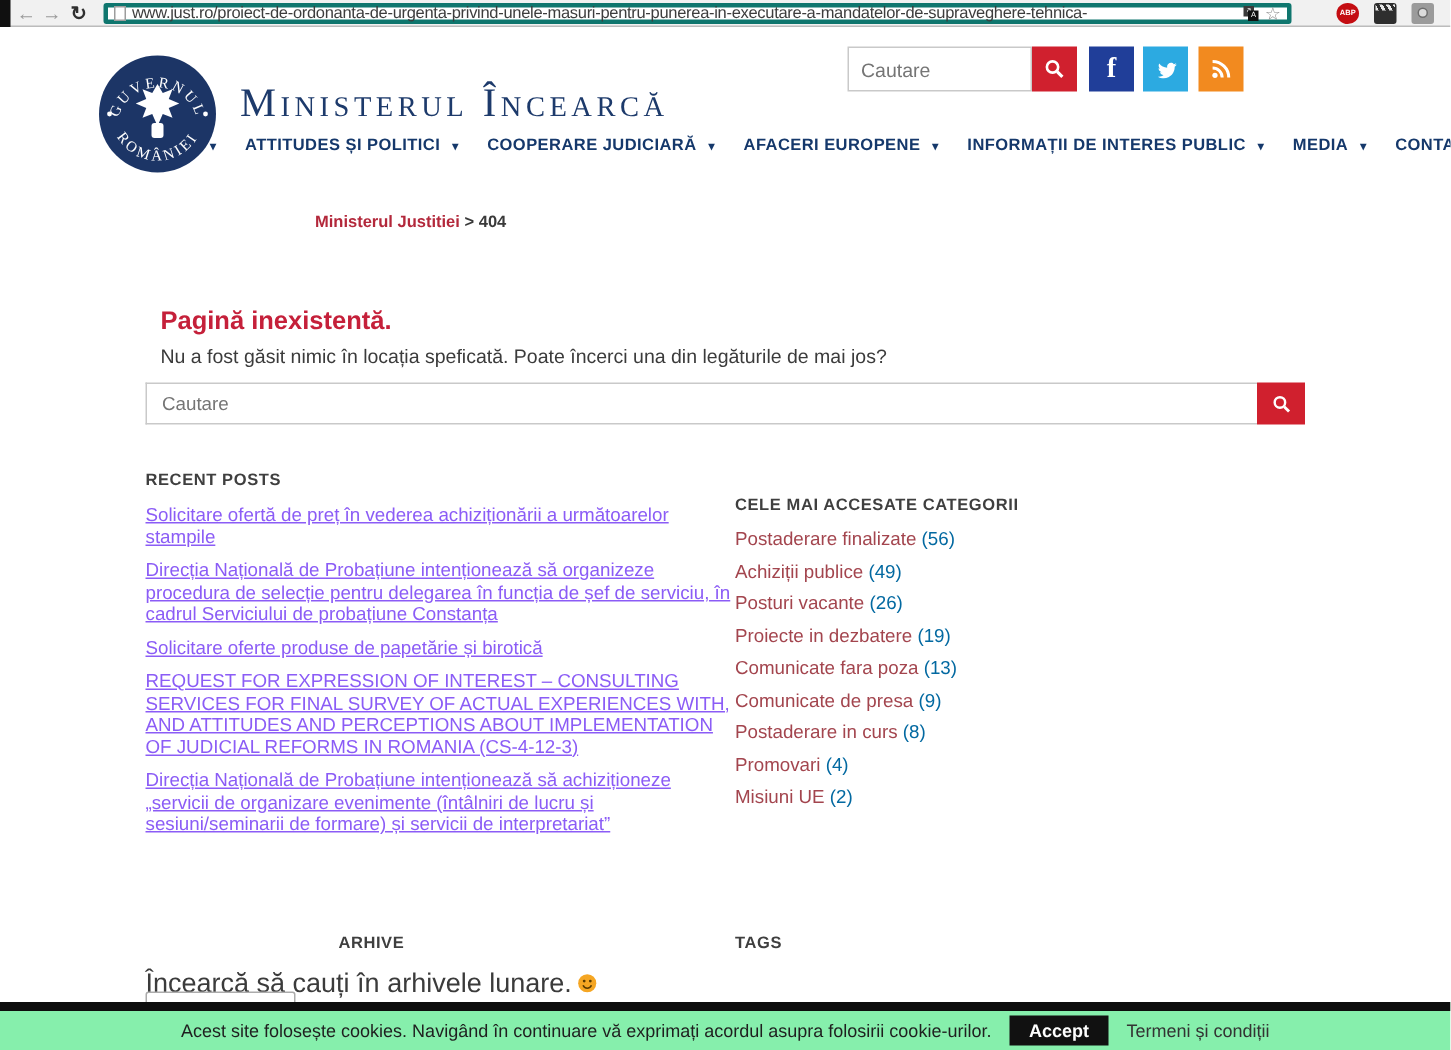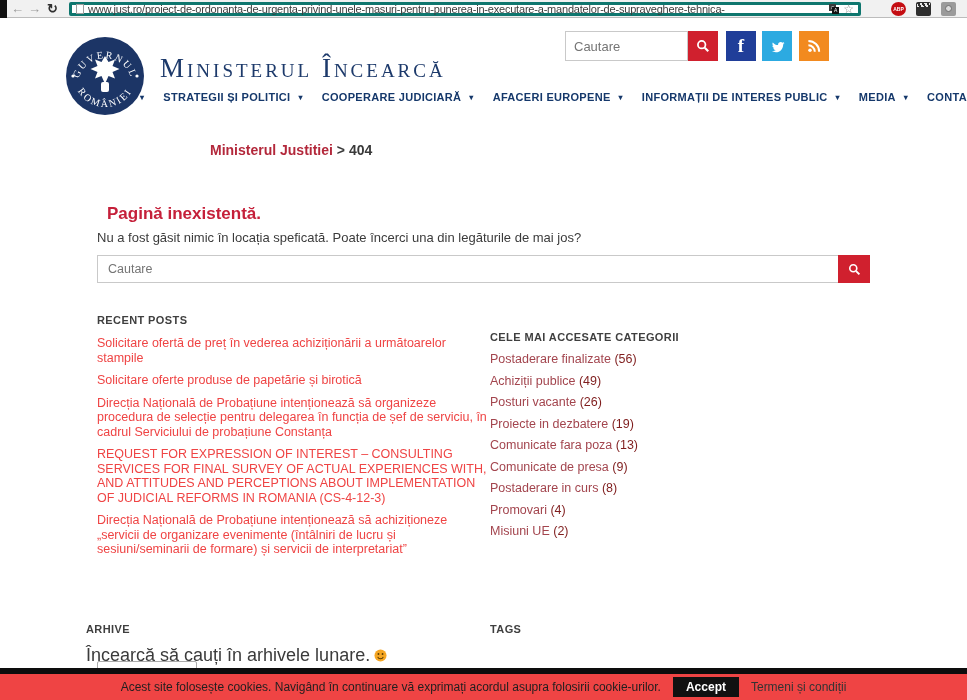--- a/index.html
+++ b/index.html
@@ -49,48 +49,48 @@
   .btn-tw  { background:#2caae1; margin-left:6px; }
   .btn-rss { background:#f28a1f; margin-left:7px; }
 
   
   .mainnav { position:absolute; left:140px; top:91px; display:flex; align-items:center; gap:19px; }
   .nav-item { font-size:11px; font-weight:bold; letter-spacing:0.3px; color:#15386b; cursor:pointer;
               display:flex; align-items:center; gap:8px; white-space:nowrap; }
   .caret { font-size:8px; color:#15386b; }
 
   
-  .breadcrumb { position:absolute; left:210px; top:142px; font-size:14px; font-weight:bold; color:#3a3a3a; }
+  .breadcrumb { position:absolute; left:210px; top:142px; font-size:11px; font-weight:bold; color:#3a3a3a; }
   .breadcrumb .bc-home { color:#b3283b; cursor:pointer; }
 
   
   .page-title { position:absolute; left:107px; top:204px; font-size:17px; font-weight:bold; color:#c5203a; }
-  .page-sub   { position:absolute; left:97px; top:230px; font-size:13px; color:#3b3b3b; }
+  .page-sub   { position:absolute; left:107px; top:230px; font-size:13px; color:#3b3b3b; }
   .msearch { position:absolute; left:97px; top:255px; width:773px; height:28px; display:flex; }
   .msearch input { flex:1; height:28px; border:1px solid #c9c9c9; border-right:none; padding:0 10px;
                    font-size:12.5px; color:#666; font-family:"Liberation Sans",sans-serif; outline:none; }
   .msearch .sq-btn { width:32px; height:28px; }
 
   .col-left  { position:absolute; left:97px;  top:314px; width:392px; }
   .col-right { position:absolute; left:490px; top:331px; width:270px; }
   .sec-head { font-size:11px; font-weight:bold; letter-spacing:0.4px; color:#3f3f3f; margin-bottom:10px; }
-  .post-link { font-size:12.5px; line-height:14.5px; color:#ef4444; margin-bottom:8px; cursor:pointer; }
+  .post-link { font-size:12.5px; line-height:14.5px; color:#8b5cf6; margin-bottom:8px; cursor:pointer;text-decoration:underline; }
   .cat-row { font-size:12.5px; margin-bottom:9px; line-height:12.5px; }
   .cat-link { color:#a3454e; cursor:pointer; }
-  .cat-count { color:#7f1d1d; }
-
-  .arhive-wrap { position:absolute; left:86px; top:623px; }
+  .cat-count { color:#0369a1; }
+
+  .arhive-wrap { position:absolute; left:97px; top:623px;text-align:center; }
   .tags-wrap   { position:absolute; left:490px; top:623px;text-align:right; }
   .arhive-text { font-size:18px; color:#3b3b3b; margin-top:8px; display:flex; align-items:center; gap:4px; }
   .month-select { position:absolute; left:97px; top:661px; width:100px; height:22px;
                   background:#fff; border:1px solid #ababab; border-radius:2px; cursor:pointer; }
 
   
   .cookiebar { position:absolute; left:0; bottom:0; width:967px; height:32px;
-               background:#ef4444; border-top:6px solid #0d0d0d; z-index:10;
+               background:#86efac; border-top:6px solid #0d0d0d; z-index:10;
                display:flex; align-items:center; justify-content:center; gap:12px; }
   .cookie-text { font-size:12px; color:#1f1f1f; }
   .accept-btn { background:#111; color:#fff; font-size:12px; font-weight:bold;
                 border:none; border-radius:0; padding:3px 13px; cursor:pointer; }
   .terms-link { font-size:12px; color:#333; cursor:pointer; }
 </style>
 </head>
 <body>
 
 <div class="chrome">
@@ -161,21 +161,21 @@
       <path d="M1.6,2.2 a12.3,12.3 0 0 1 12.3,12.3" stroke="#fff" stroke-width="2.3" fill="none"></path>
     </svg>
   </button>
 </div>
 
 <div class="mainnav">
   <span class="nav-item">
     <span class="caret">▾</span>
   </span>
   <span class="nav-item">
-    <span>STRATEGII ȘI POLITICI</span>
+    <span>ATTITUDES ȘI POLITICI</span>
     <span class="caret">▾</span>
   </span>
   <span class="nav-item">
     <span>COOPERARE JUDICIARĂ</span>
     <span class="caret">▾</span>
   </span>
   <span class="nav-item">
     <span>AFACERI EUROPENE</span>
     <span class="caret">▾</span>
   </span>
@@ -207,22 +207,22 @@
     <svg viewBox="0 0 16 16" width="13" height="13">
       <circle cx="6.5" cy="6.5" r="4.3" fill="none" stroke="#fff" stroke-width="2"></circle>
       <line x1="10" y1="10" x2="14" y2="14" stroke="#fff" stroke-width="2.4"></line>
     </svg>
   </button>
 </div>
 
 <div class="col-left">
   <div class="sec-head">RECENT POSTS</div>
   <div class="post-link">Solicitare ofertă de preț în vederea achiziționării a următoarelor stampile</div>
+  <div class="post-link">Direcția Națională de Probațiune intenționează să organizeze procedura de selecție pentru delegarea în funcția de șef de serviciu, în cadrul Serviciului de probațiune Constanța</div>
   <div class="post-link">Solicitare oferte produse de papetărie și birotică</div>
-  <div class="post-link">Direcția Națională de Probațiune intenționează să organizeze procedura de selecție pentru delegarea în funcția de șef de serviciu, în cadrul Serviciului de probațiune Constanța</div>
   <div class="post-link">REQUEST FOR EXPRESSION OF INTEREST – CONSULTING SERVICES FOR FINAL SURVEY OF ACTUAL EXPERIENCES WITH, AND ATTITUDES AND PERCEPTIONS ABOUT IMPLEMENTATION OF JUDICIAL REFORMS IN ROMANIA (CS-4-12-3)</div>
   <div class="post-link">Direcția Națională de Probațiune intenționează să achiziționeze „servicii de organizare evenimente (întâlniri de lucru și sesiuni/seminarii de formare) și servicii de interpretariat”</div>
 </div>
 
 <div class="col-right">
   <div class="sec-head">CELE MAI ACCESATE CATEGORII</div>
   <div class="cat-row">
     <span class="cat-link">Postaderare finalizate</span>
     <span class="cat-count">(56)</span>
   </div>

